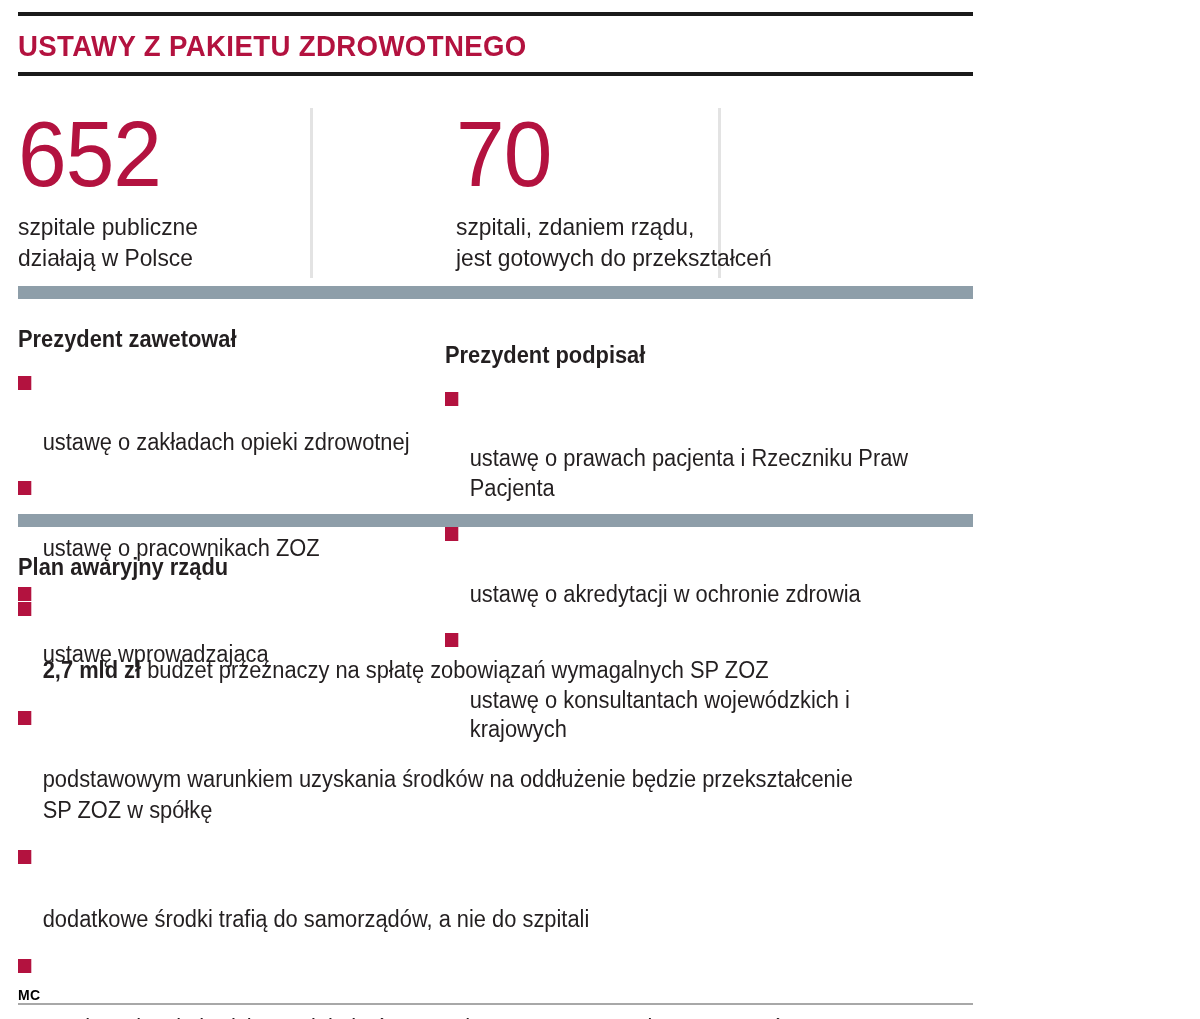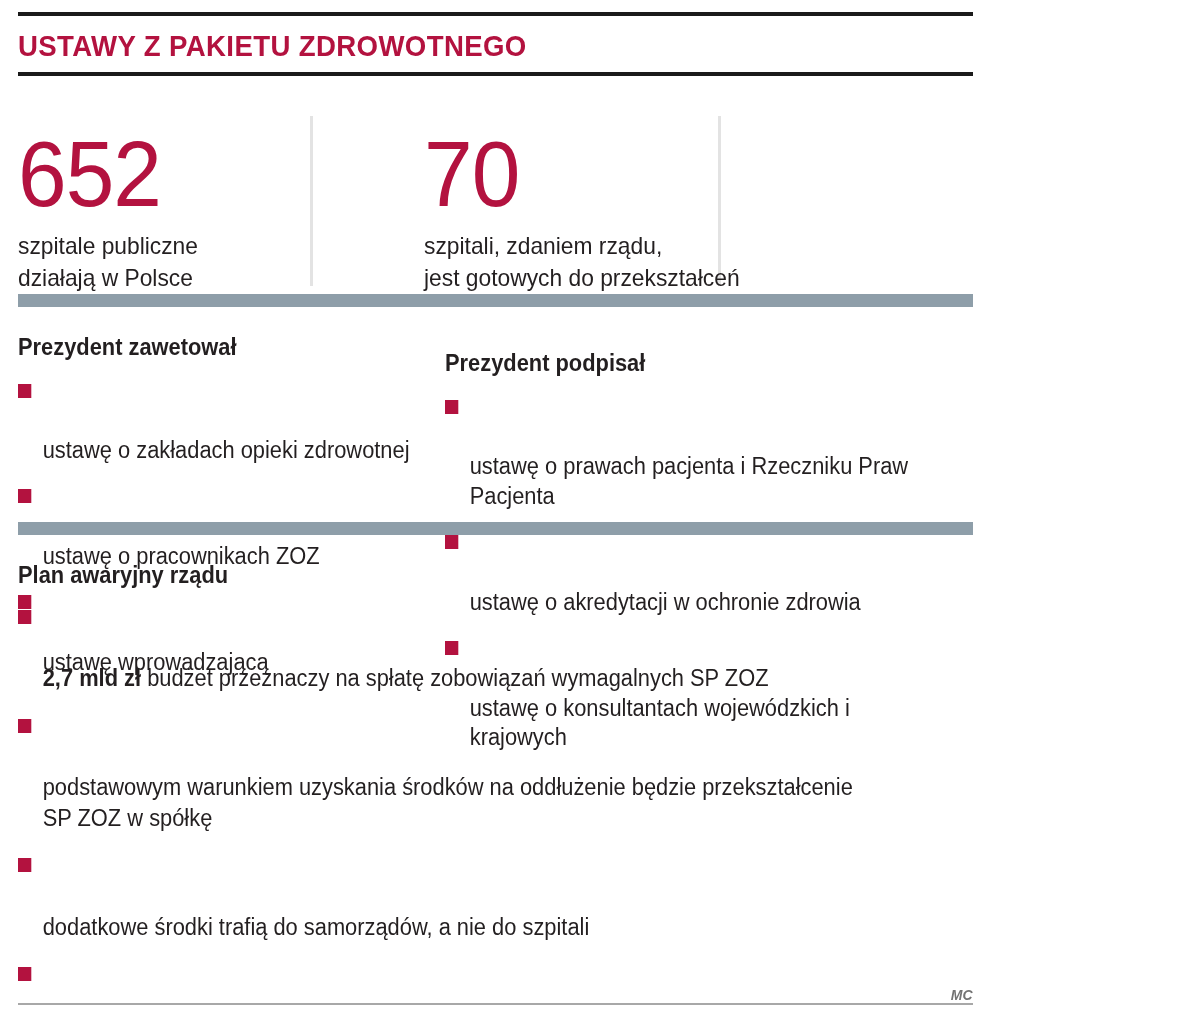--- a/index.html
+++ b/index.html
@@ -57,24 +57,25 @@
     margin: 14px 0 0 0;
     line-height: 1.05;
     transform: scaleX(0.92);
     transform-origin: left center;
     white-space: nowrap;
   }
 
   
   .stats {
     display: flex;
-    align-items: flex-end;
-    margin-top: 32px;
+    align-items: center;
+    margin-top: 24px;
     height: 186px;
     position: relative;
+    gap: 32px;
   }
   .stat {
     position: relative;
     box-sizing: border-box;
   }
   .stat-1 { width: 382px; padding-right: 20px; }
   .stat-2 { width: 408px; padding-left: 24px; padding-right: 20px; }
   .stat-3 { width: 380px; padding-left: 24px; }
 
   .divider-v {
@@ -172,28 +173,27 @@
     margin-bottom: 18px;
     font-size: 23px;
     line-height: 1.32;
   }
   ul.plan-bullets li b {
     font-weight: bold;
   }
 
   
   .credit {
-    text-align: right;
+    text-align: left;
     font-family: "Liberation Sans Narrow", "Liberation Sans", sans-serif;
     font-weight: bold;
     font-size: 14px;
-    color: #737373;
+    color: #000000;
     margin-top: 6px;
     letter-spacing: 0.3px;
-    font-style: italic;
   }
   .bottom-wrap {
     position: absolute;
     left: 18px;
     right: 18px;
     bottom: 14px;
   }
 </style>
 </head>
 <body>

